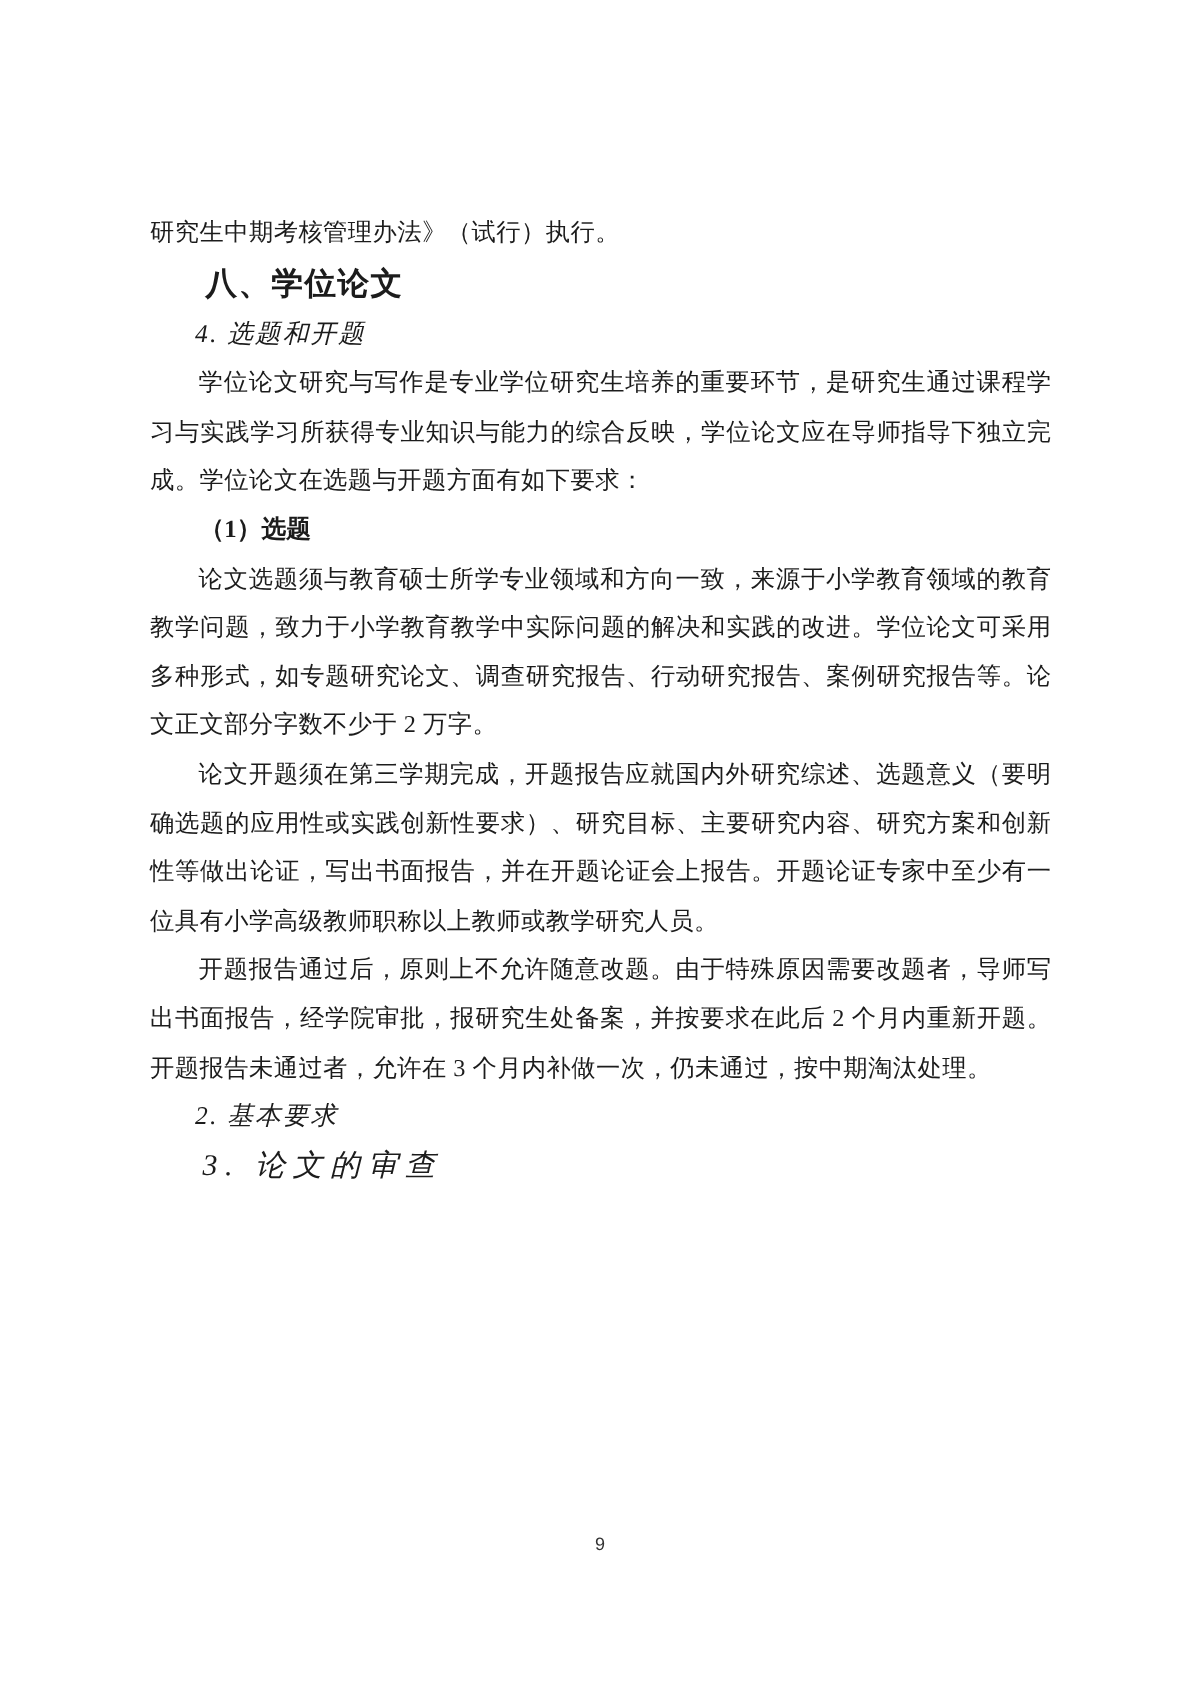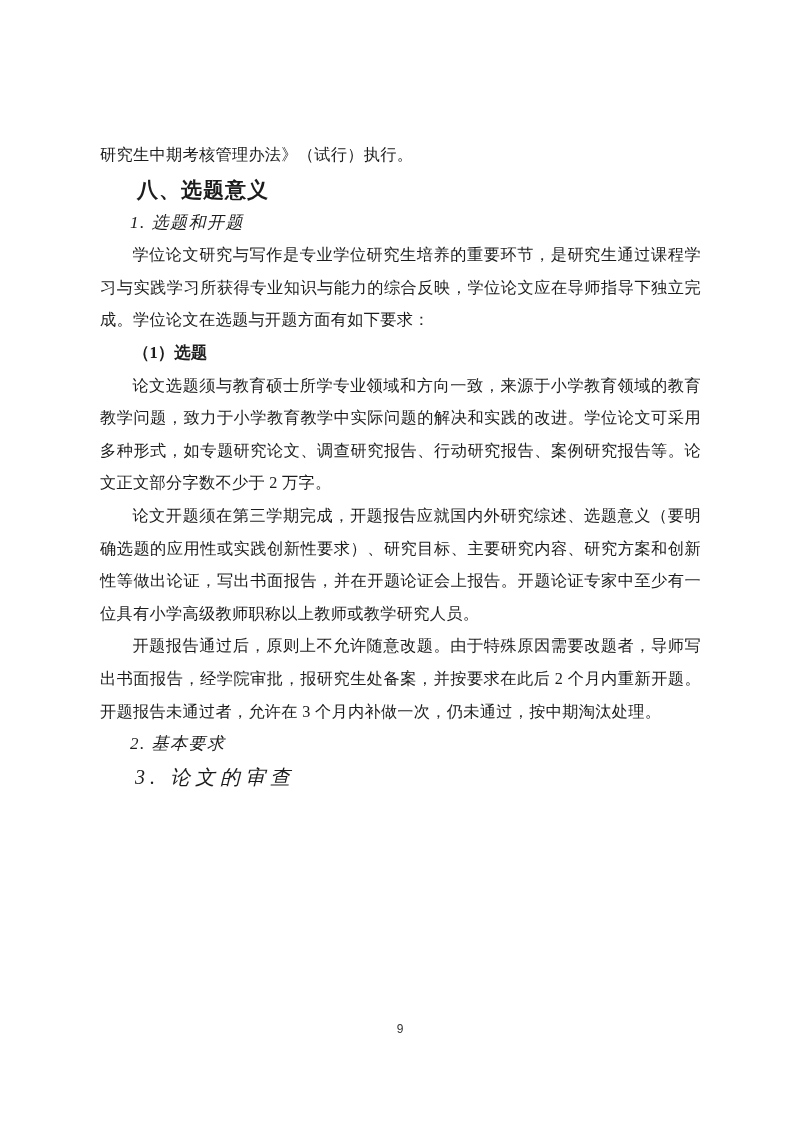--- a/index.html
+++ b/index.html
@@ -81,22 +81,22 @@
     font-size: 12px;
     color: #333333;
   }
 </style>
 </head>
 <body>
 
 <div class="page">
   <div class="content" id="doc-content">
       <div class="block-continuation">研究生中期考核管理办法》（试行）执行。</div>
-      <div class="block-heading1">八、选题意义</div>
-      <div class="block-heading2">1. 选题和开题</div>
+      <div class="block-heading1">八、学位论文</div>
+      <div class="block-heading2">4. 选题和开题</div>
       <div class="block-paragraph">学位论文研究与写作是专业学位研究生培养的重要环节，是研究生通过课程学习与实践学习所获得专业知识与能力的综合反映，学位论文应在导师指导下独立完成。学位论文在选题与开题方面有如下要求：</div>
       <div class="block-heading3">（1）选题</div>
       <div class="block-paragraph">论文选题须与教育硕士所学专业领域和方向一致，来源于小学教育领域的教育教学问题，致力于小学教育教学中实际问题的解决和实践的改进。学位论文可采用多种形式，如专题研究论文、调查研究报告、行动研究报告、案例研究报告等。论文正文部分字数不少于 2 万字。</div>
       <div class="block-paragraph">论文开题须在第三学期完成，开题报告应就国内外研究综述、选题意义（要明确选题的应用性或实践创新性要求）、研究目标、主要研究内容、研究方案和创新性等做出论证，写出书面报告，并在开题论证会上报告。开题论证专家中至少有一位具有小学高级教师职称以上教师或教学研究人员。</div>
       <div class="block-paragraph">开题报告通过后，原则上不允许随意改题。由于特殊原因需要改题者，导师写出书面报告，经学院审批，报研究生处备案，并按要求在此后 2 个月内重新开题。开题报告未通过者，允许在 3 个月内补做一次，仍未通过，按中期淘汰处理。</div>
       <div class="block-heading2">2. 基本要求</div>
       <div class="block-heading2s">3.  论文的审查</div>
     </div>
   <div class="footer-pagenum">9</div>
 </div>

